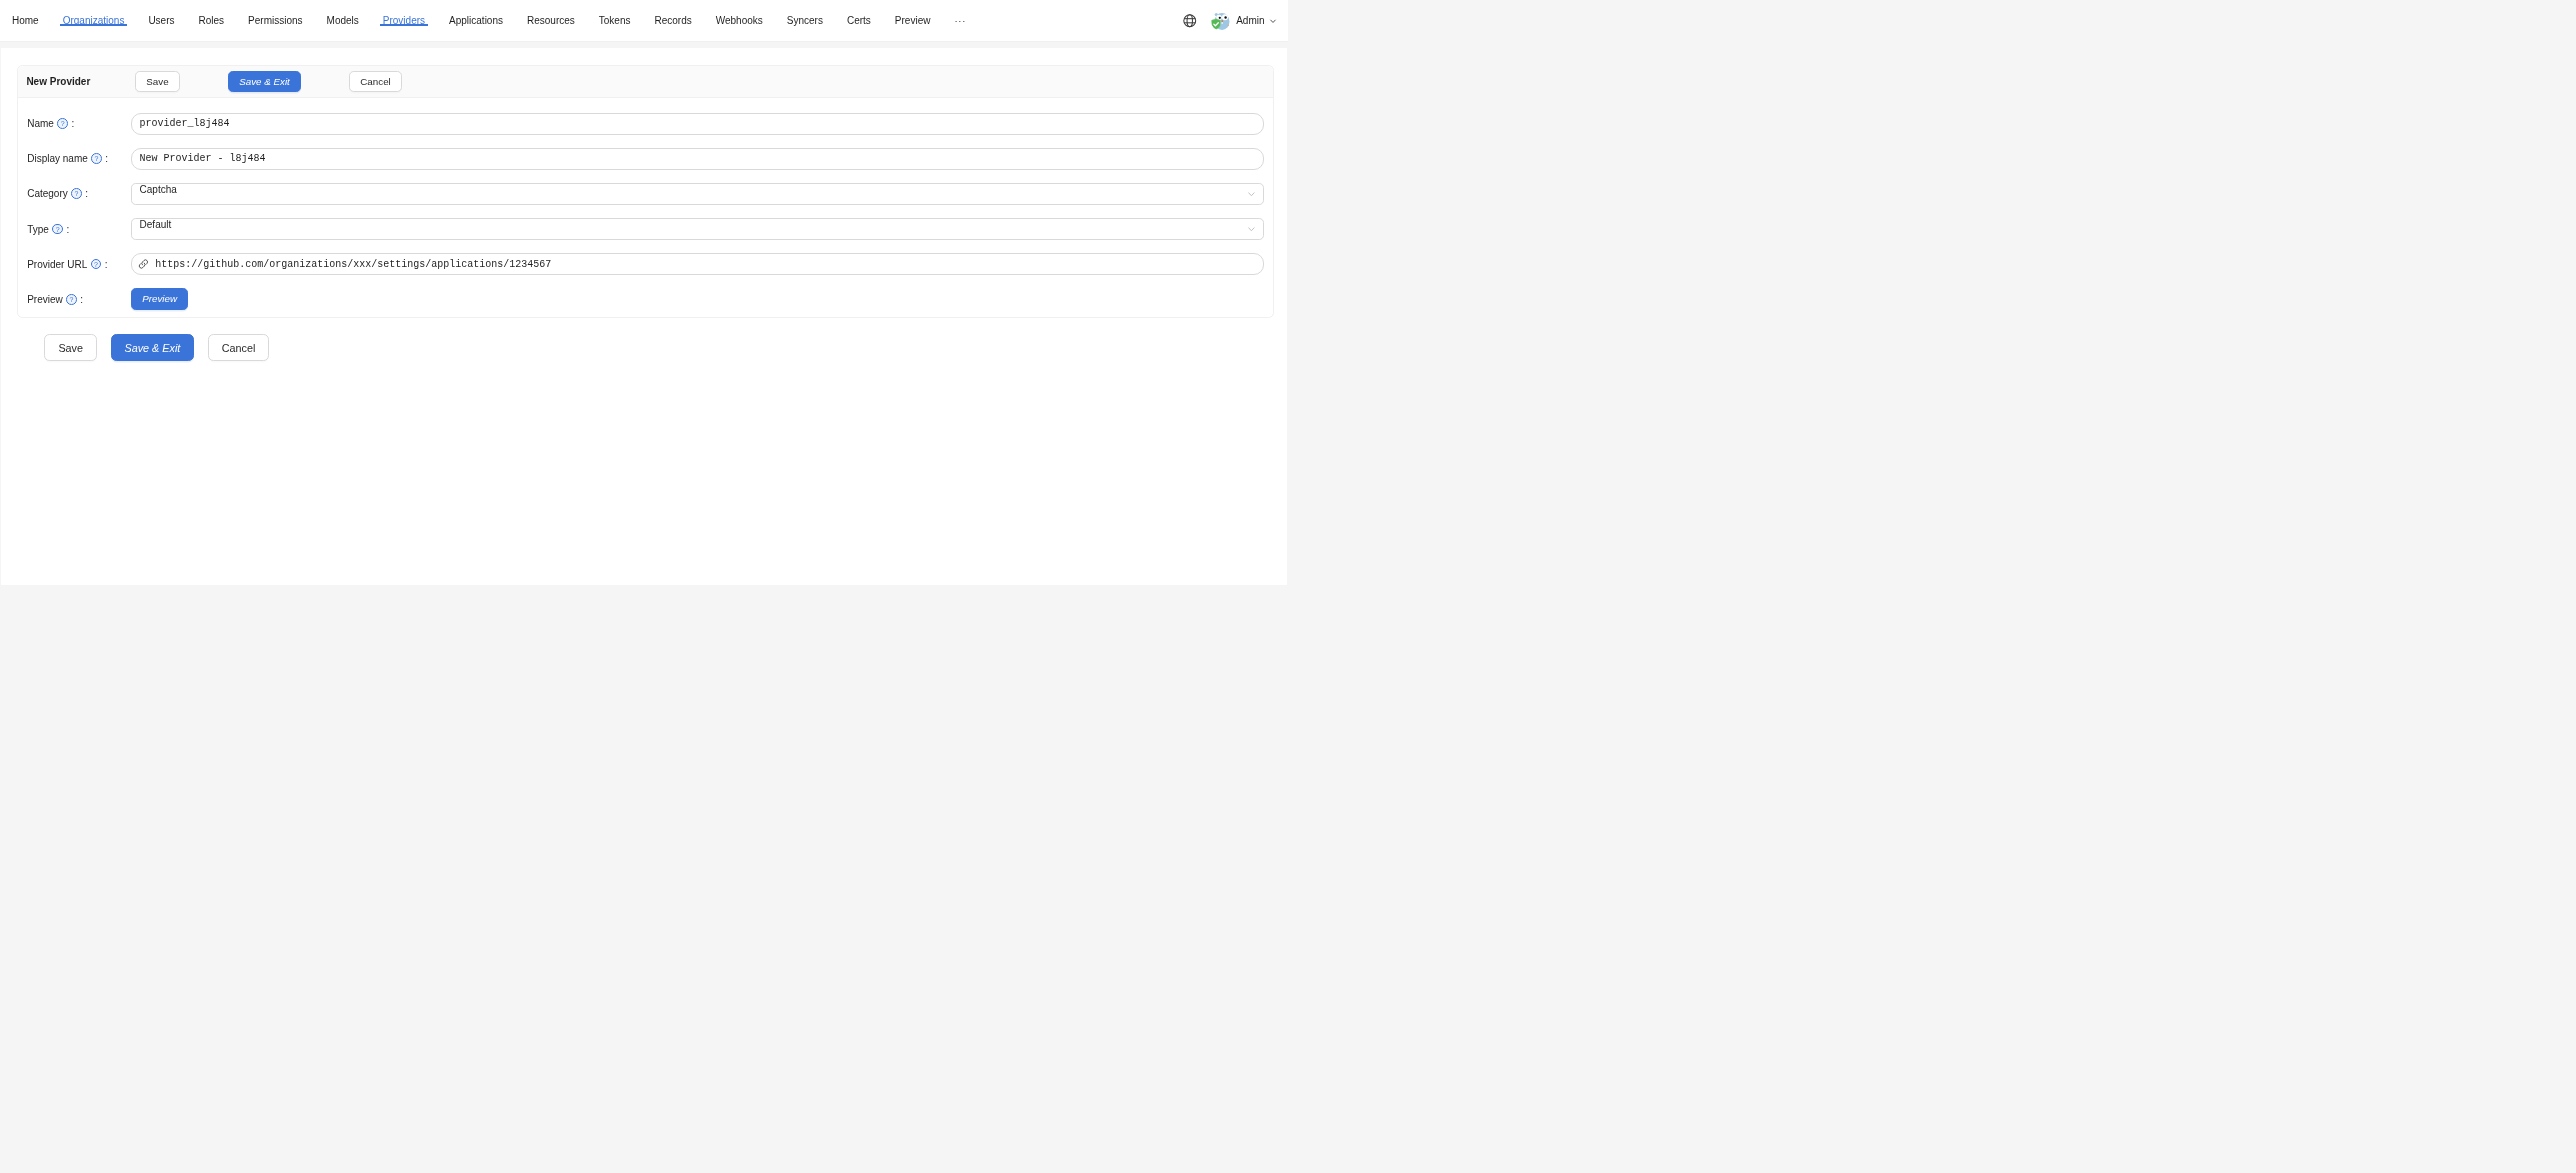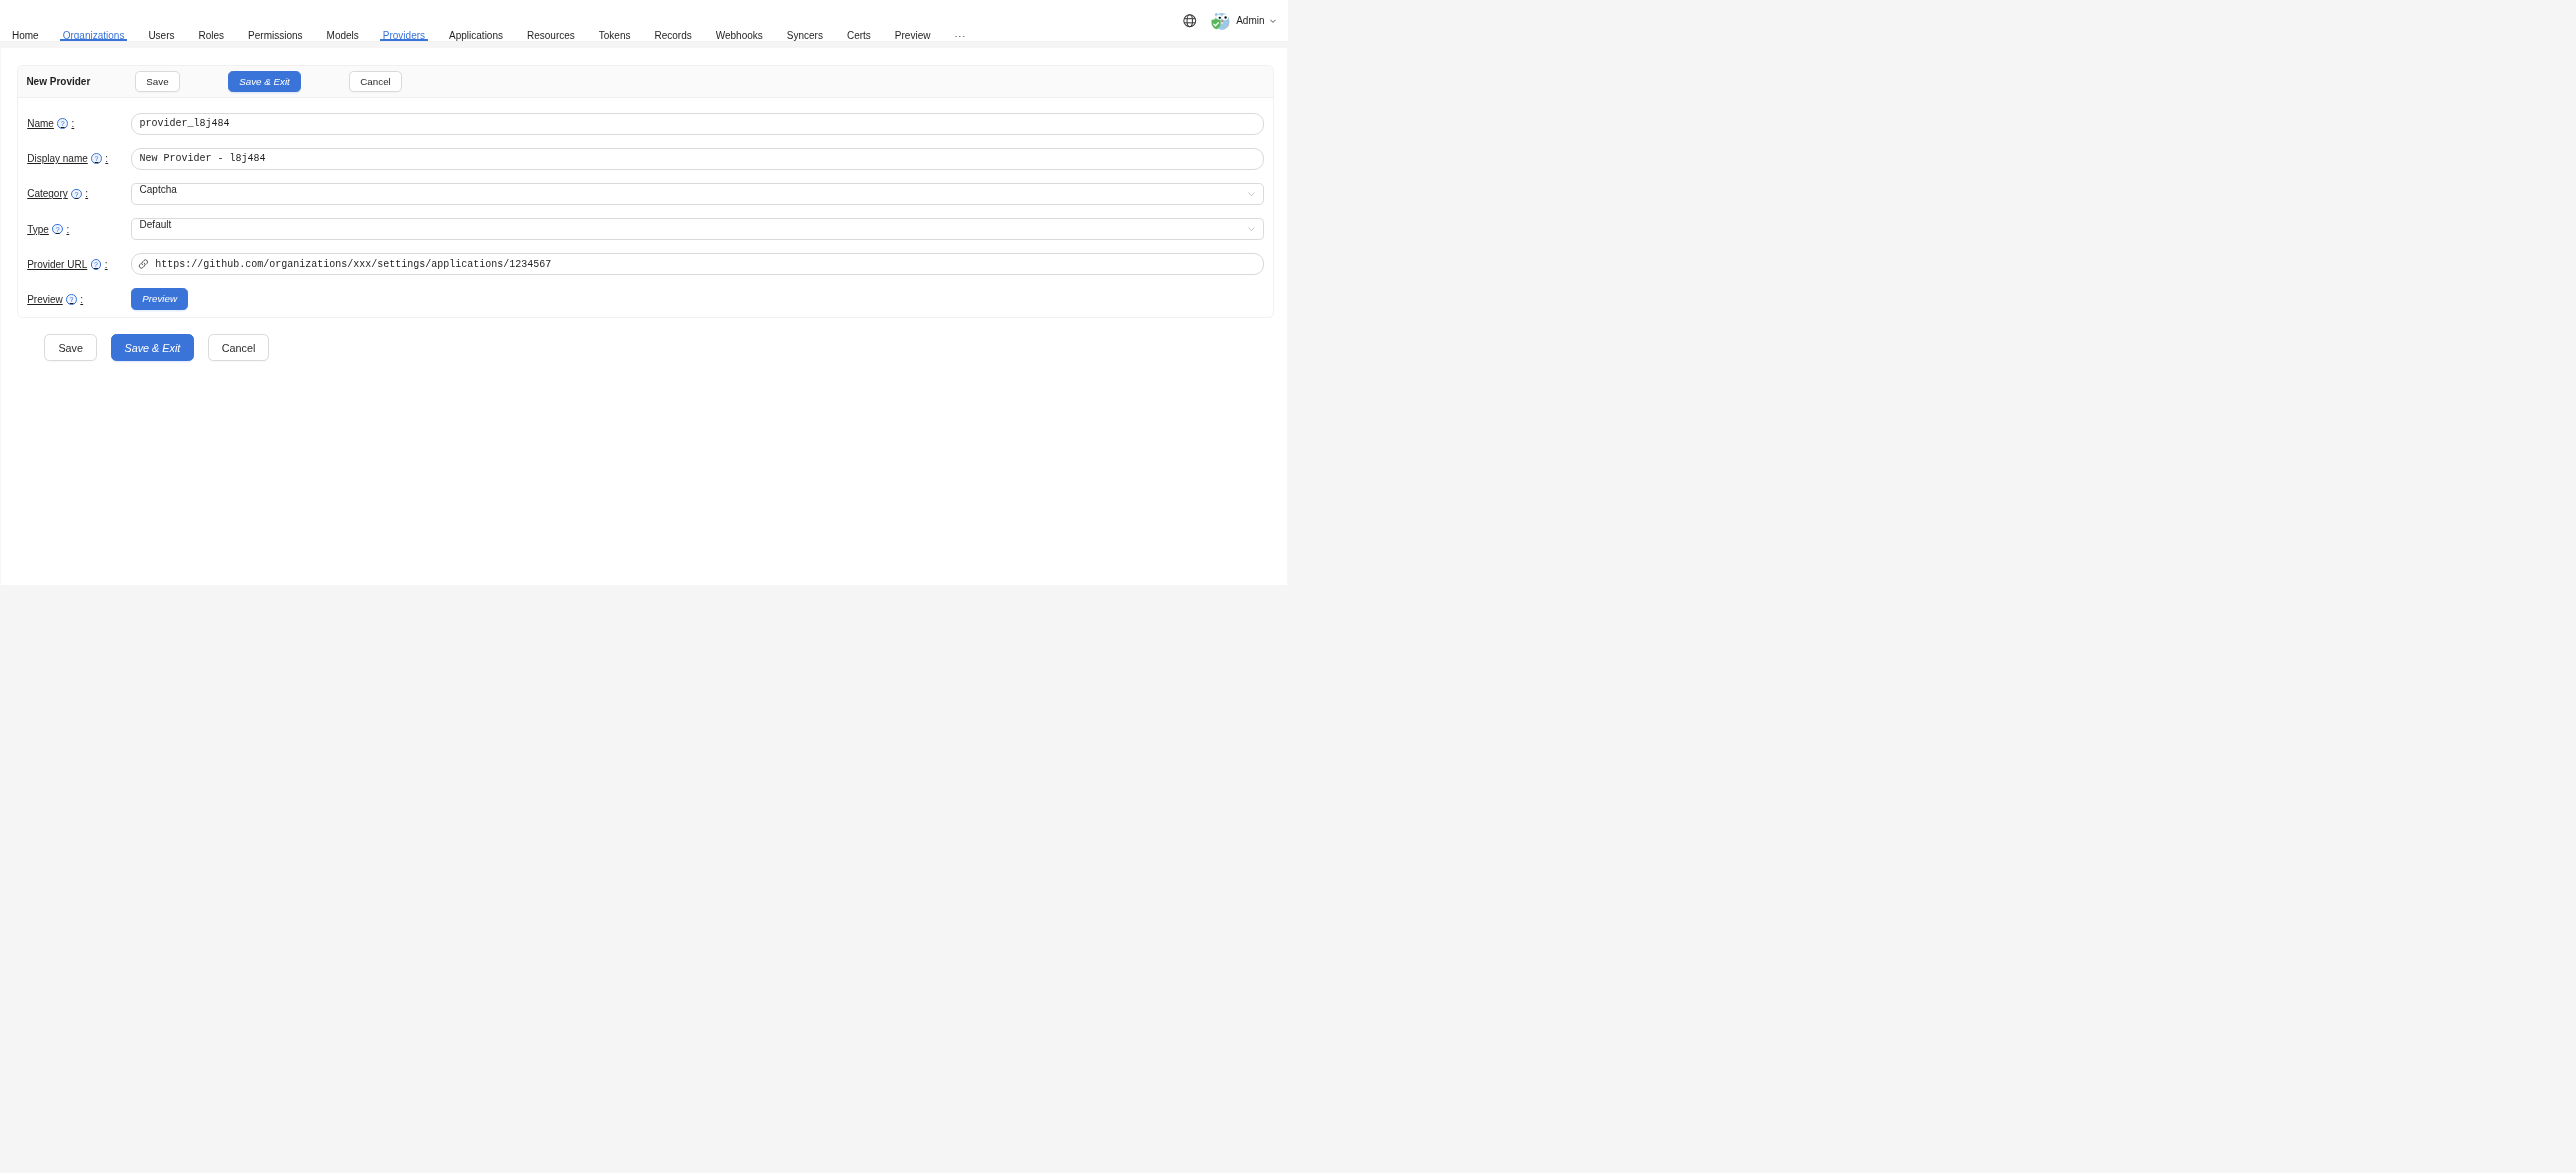--- a/index.html
+++ b/index.html
@@ -12,21 +12,21 @@
     overflow: hidden;
   }
 
   
   .topnav {
     position: absolute; top: 0; left: 0; right: 0; height: 42px;
     background: #fff; border-bottom: 0.7px solid #f0f0f0;
     display: flex; align-items: stretch;
     white-space: nowrap;
   }
-  .nav-items { display: flex; align-items: flex-end; }
+  .nav-items { display: flex; align-items: center; }
   .nav-item {
     padding: 0 12px; display: flex; align-items: center;
     font-size: 10px; color: #1f1f1f; position: relative; cursor: pointer;
   }
   .nav-item.active { color: #3b74d9; }
   .nav-item.active::after {
     content: ""; position: absolute; left: 9.5px; right: 9.5px; bottom: 0;
     height: 2px; background: #3b74d9;
   }
   .nav-item.overflow { color: #1f1f1f; letter-spacing: 0.7px; font-size: 9.5px; }
@@ -69,21 +69,21 @@
     font-style: italic;
   }
   .btn + .btn { margin-left: 13.5px; }
   .btn.lg { height: 27px; padding: 0 13px; font-size: 10.8px; line-height: 26px; border-radius: 5.4px; }
 
   .panel-body { padding: 15px 8.8px 6.8px 8.8px; }
   .form-row { display: flex; align-items: center; margin-bottom: 13.5px; }
   .form-row:last-child { margin-bottom: 0; }
   .form-label {
     width: 104px; flex: none; font-size: 10px; color: #1f1f1f;
-    display: flex; align-items: center; text-decoration: underline;
+    display: flex; align-items: flex-start;
   }
   .help-icon {
     width: 10.8px; height: 10.8px; margin-left: 3.4px;
     border: 0.7px solid #3b74d9; border-radius: 50%;
     background: #eef4ff; color: #3b74d9;
     font-size: 7px; line-height: 9.5px; text-align: center;
     display: inline-block; cursor: pointer;
   }
   .label-colon { margin-left: 3.4px; }
   .form-control { flex: 1; position: relative; }

